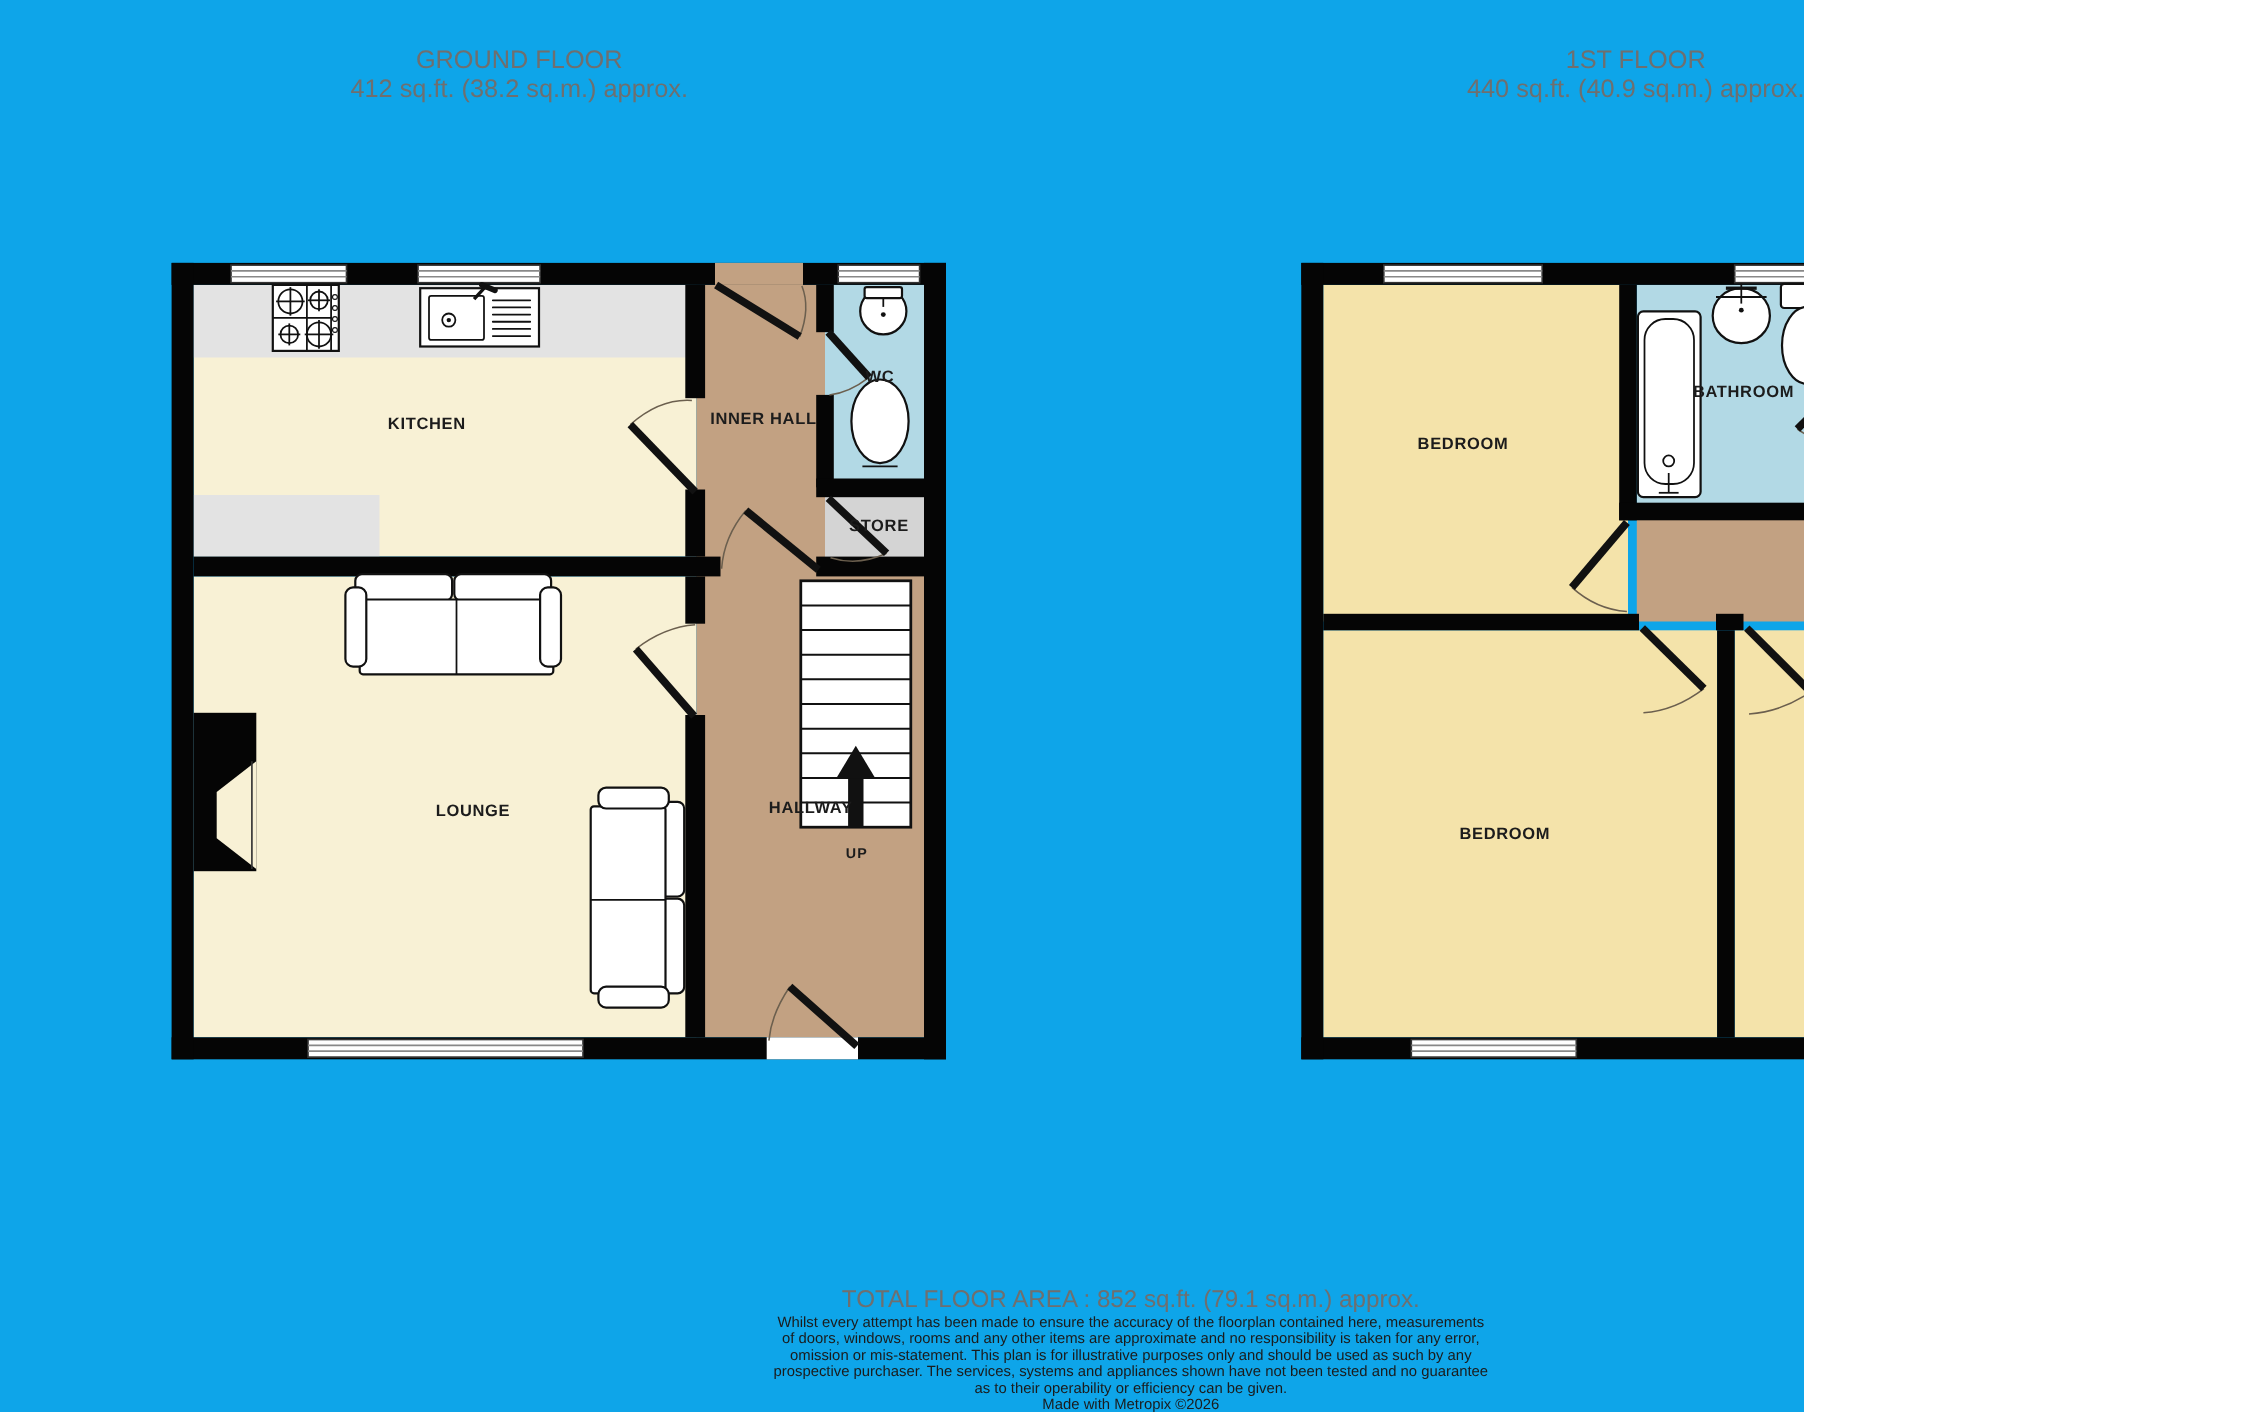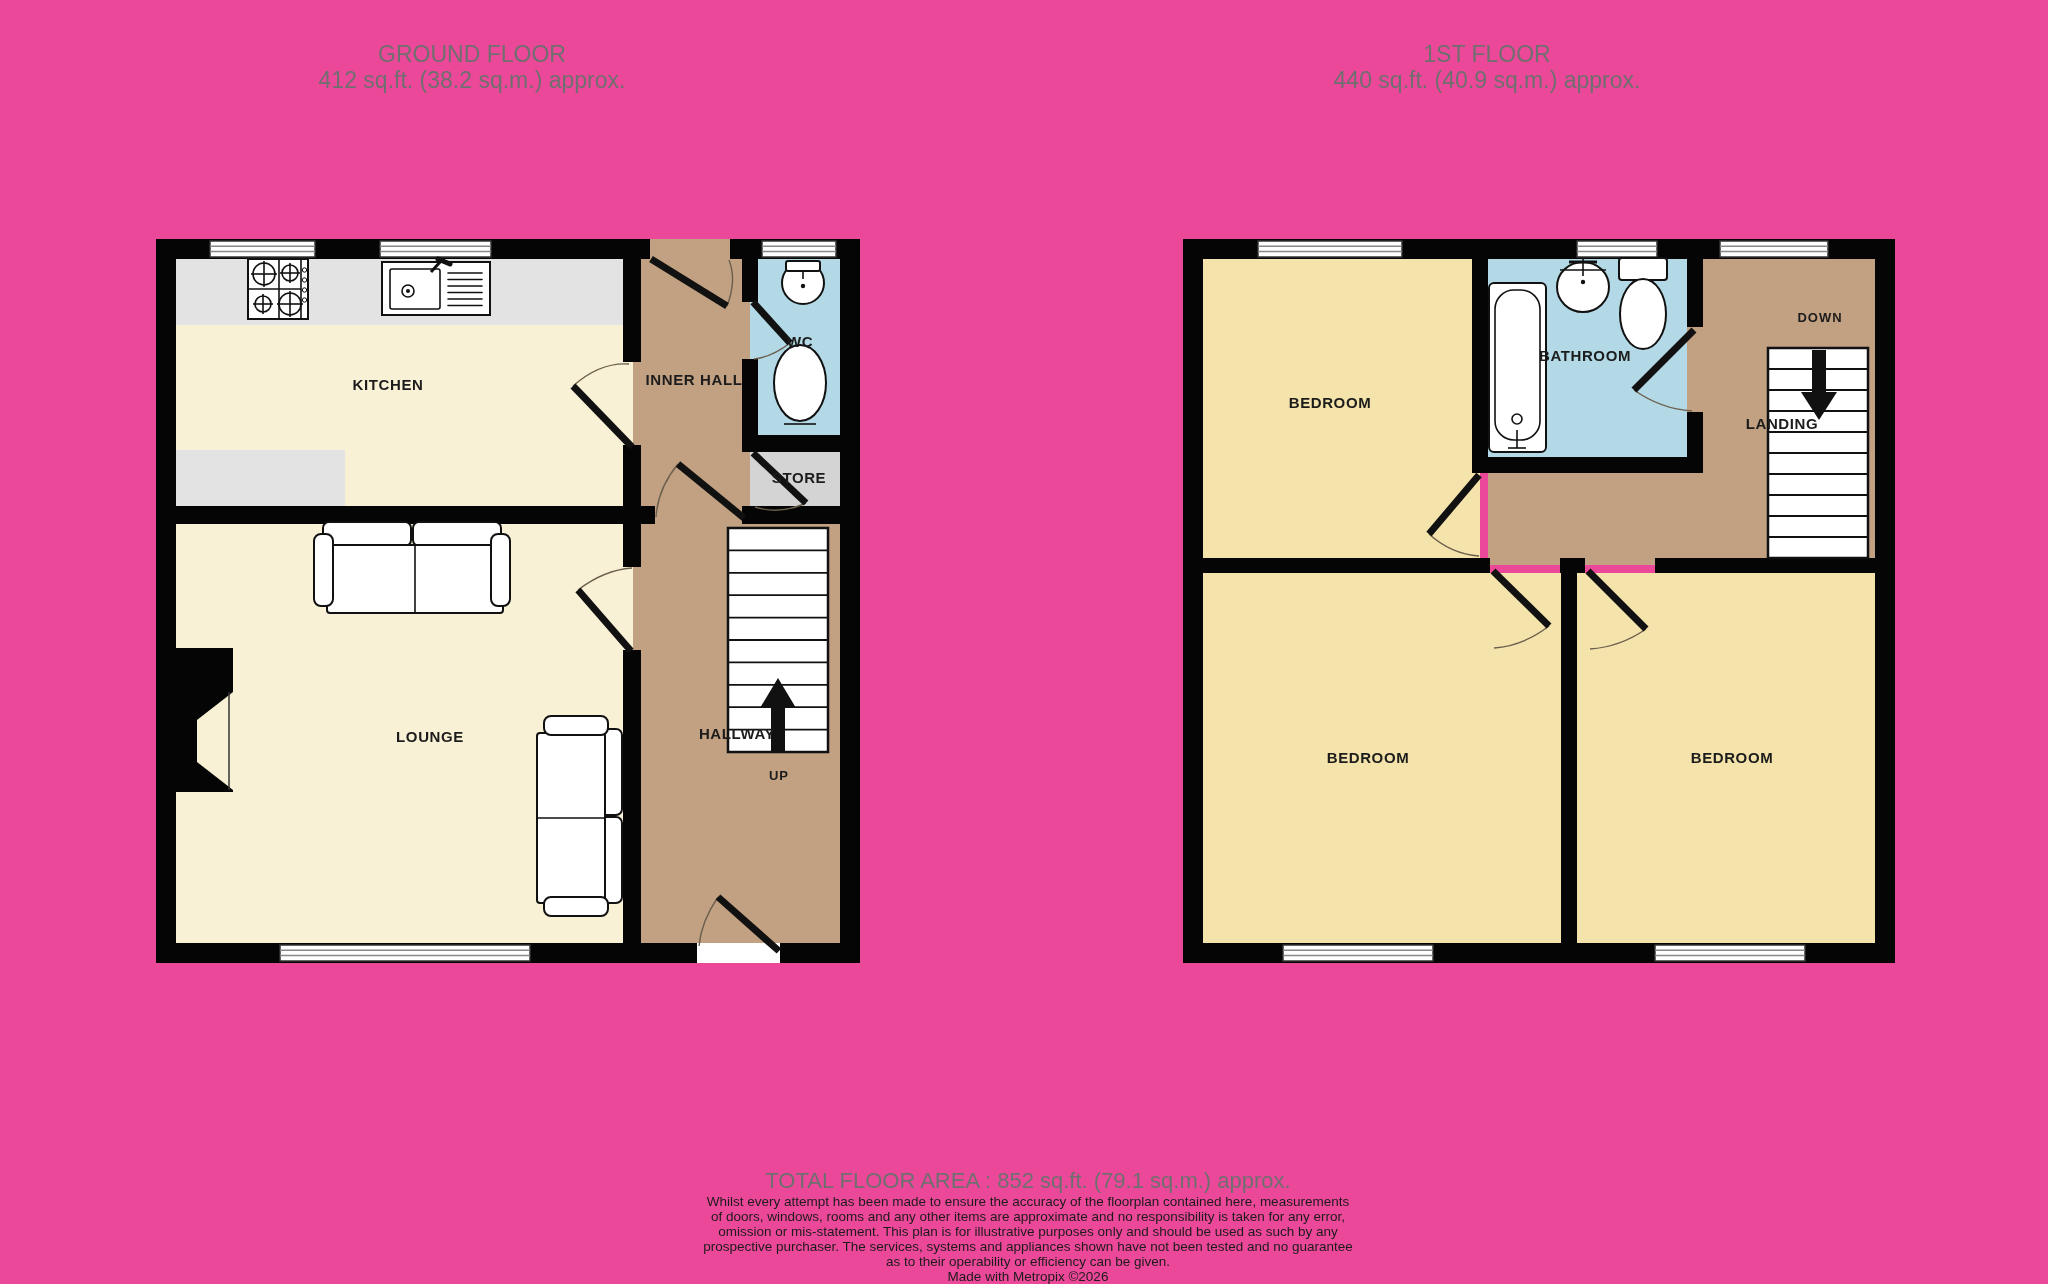--- a/index.html
+++ b/index.html
@@ -1,16 +1,16 @@
 <!DOCTYPE html>
 <html style="--wall: #050505; --room_cream: #f8f1d5; --room_yellow: #f4e3aa; --hall_tan: #c2a182; --wet_blue: #b2d9e5; --store_grey: #d4d4d4; --counter_grey: #e3e3e3;"><head>
 <meta charset="utf-8">
 <style>
   html,body{margin:0;padding:0;background:#ffffff;}
-  .canvas{position:relative;width:2048px;height:1284px;background:#ec4899;overflow:hidden;}
+  .canvas{position:relative;width:1640px;height:1284px;background:#0ea5e9;overflow:hidden;}
   svg{display:block;}
   text{font-family:"Liberation Sans",sans-serif;}
   .hdr{fill:#6f6f6f;font-size:23px;text-anchor:middle;}
   .room-label{fill:#1c1c1c;font-size:15px;font-weight:bold;letter-spacing:.6px;text-anchor:middle;}
   .small-label{fill:#1c1c1c;font-size:13px;font-weight:bold;letter-spacing:1px;text-anchor:middle;}
   .footer-total{fill:#6f6f6f;font-size:22px;text-anchor:middle;}
   .fineprint{fill:#1b1b1b;font-size:13.5px;text-anchor:middle;}
   .wall{fill:var(--wall,#000);}
   .cream{fill:var(--room_cream,#f8f1d5);}
   .yellow{fill:var(--room_yellow,#f4e3aa);}

